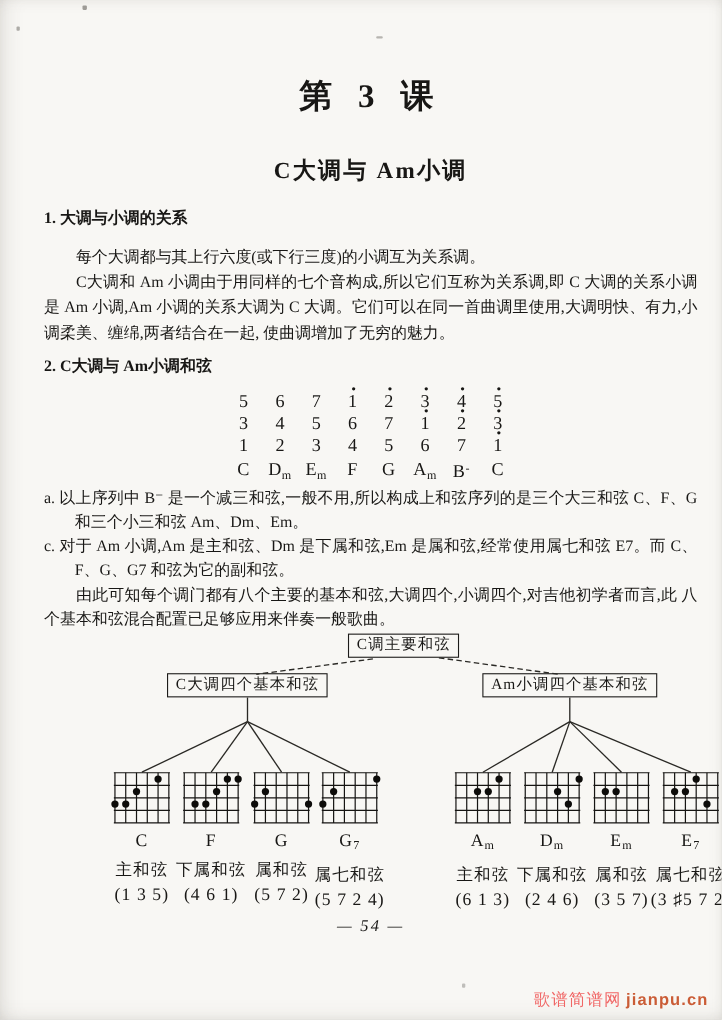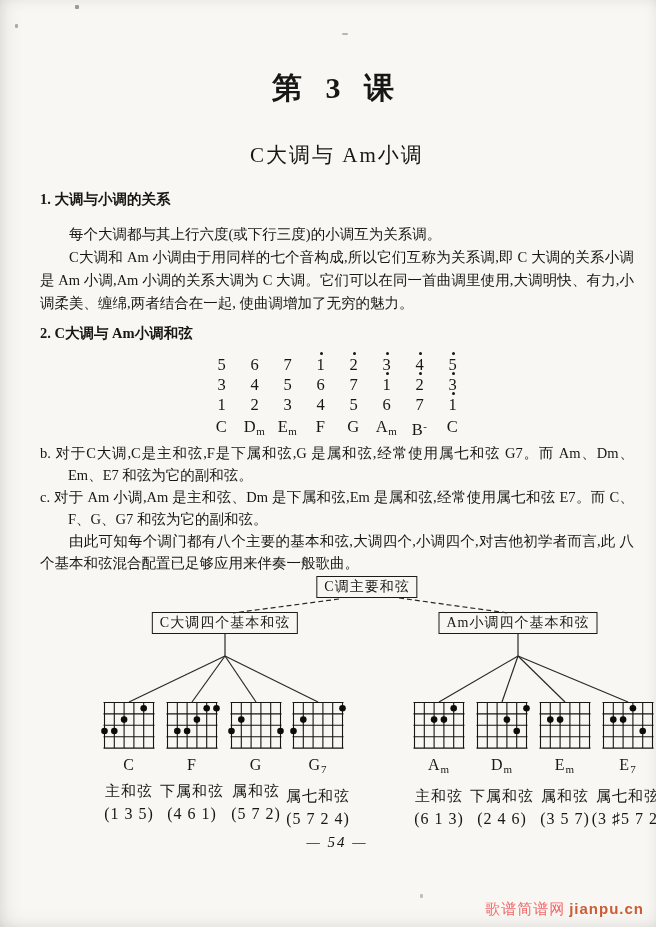--- a/index.html
+++ b/index.html
@@ -8,21 +8,21 @@
     background:#f8f7f4;
     box-shadow:inset 14px 0 22px -16px rgba(90,85,75,.25),
                inset -8px 0 16px -12px rgba(90,85,75,.15),
                inset 0 -12px 22px -16px rgba(90,85,75,.2),
                inset 0 10px 18px -14px rgba(90,85,75,.12);
     font-family:"Liberation Serif","DejaVu Serif",serif;
     color:#181715;
   }
   .content{padding:0 22px 0 40px;}
   .lesson-title{margin:70px 0 0;text-align:center;font-size:30px;line-height:36px;font-weight:bold;letter-spacing:8px;}
-  .subtitle{margin:36px 0 0;text-align:center;font-size:21px;line-height:26px;font-weight:normal;letter-spacing:2px;}
+  .subtitle{margin:36px 0 0;text-align:center;font-size:21px;line-height:26px;font-weight:bold;letter-spacing:2px;}
   .shead{margin:20px 0 12px;font-size:14.5px;line-height:23px;font-weight:bold;}
   .shead2{margin:7px 0 0;font-size:14.5px;line-height:23px;font-weight:bold;}
   .para{margin:0;font-size:14.5px;line-height:23px;text-align:justify;text-indent:2em;}
   .para.noindent{text-indent:2em;}
   
   .scale-table{margin:5px auto 0;width:fit-content;padding-top:5px;}
   .srow{display:flex;}
   .scell{position:relative;width:33px;height:20px;text-align:center;font-size:16.5px;line-height:20px;}
   .scell .odot{position:absolute;left:50%;top:-3px;width:3px;height:3px;margin-left:-1px;border-radius:50%;background:#181715;}
   .srow.chords .scell{height:23px;font-size:16.5px;line-height:23px;letter-spacing:.5px;}
@@ -113,21 +113,21 @@
           <span class="scell">E<span class="csub">m</span></span>
           <span class="scell">F</span>
           <span class="scell">G</span>
           <span class="scell">A<span class="csub">m</span></span>
           <span class="scell">B<span class="csup">-</span></span>
           <span class="scell">C</span>
         </div>
       </div>
 
     <div class="items" id="item-list">
-        <div class="item"><span>b. </span><span>对于C大调,C是主和弦,F是下属和弦,G 是属和弦,经常使用属七和弦 G7。而 Am、Dm、Em、E7 和弦为它的副和弦。</span></div>
+        <div class="item"><span>a. </span><span>以上序列中 B⁻ 是一个减三和弦,一般不用,所以构成上和弦序列的是三个大三和弦 C、F、G 和三个小三和弦 Am、Dm、Em。</span></div>
         <div class="item"><span>c. </span><span>对于 Am 小调,Am 是主和弦、Dm 是下属和弦,Em 是属和弦,经常使用属七和弦 E7。而 C、F、G、G7 和弦为它的副和弦。</span></div>
       </div>
     <p class="conclusion">由此可知每个调门都有八个主要的基本和弦,大调四个,小调四个,对吉他初学者而言,此 八个基本和弦混合配置已足够应用来伴奏一般歌曲。</p>
 
     <div class="tree" id="chord-tree">
       <div class="nodebox root-box" style="left:327px">C调主要和弦</div>
       <div class="nodebox group-box" style="left:185px">C大调四个基本和弦</div>
       <div class="nodebox group-box" style="left:478px">Am小调四个基本和弦</div>
     <svg width="594" height="254" class="links">
           <line x1="299" y1="23" x2="193" y2="37" stroke="#2a2925" stroke-width="1.2" stroke-dasharray="5,3"></line>

